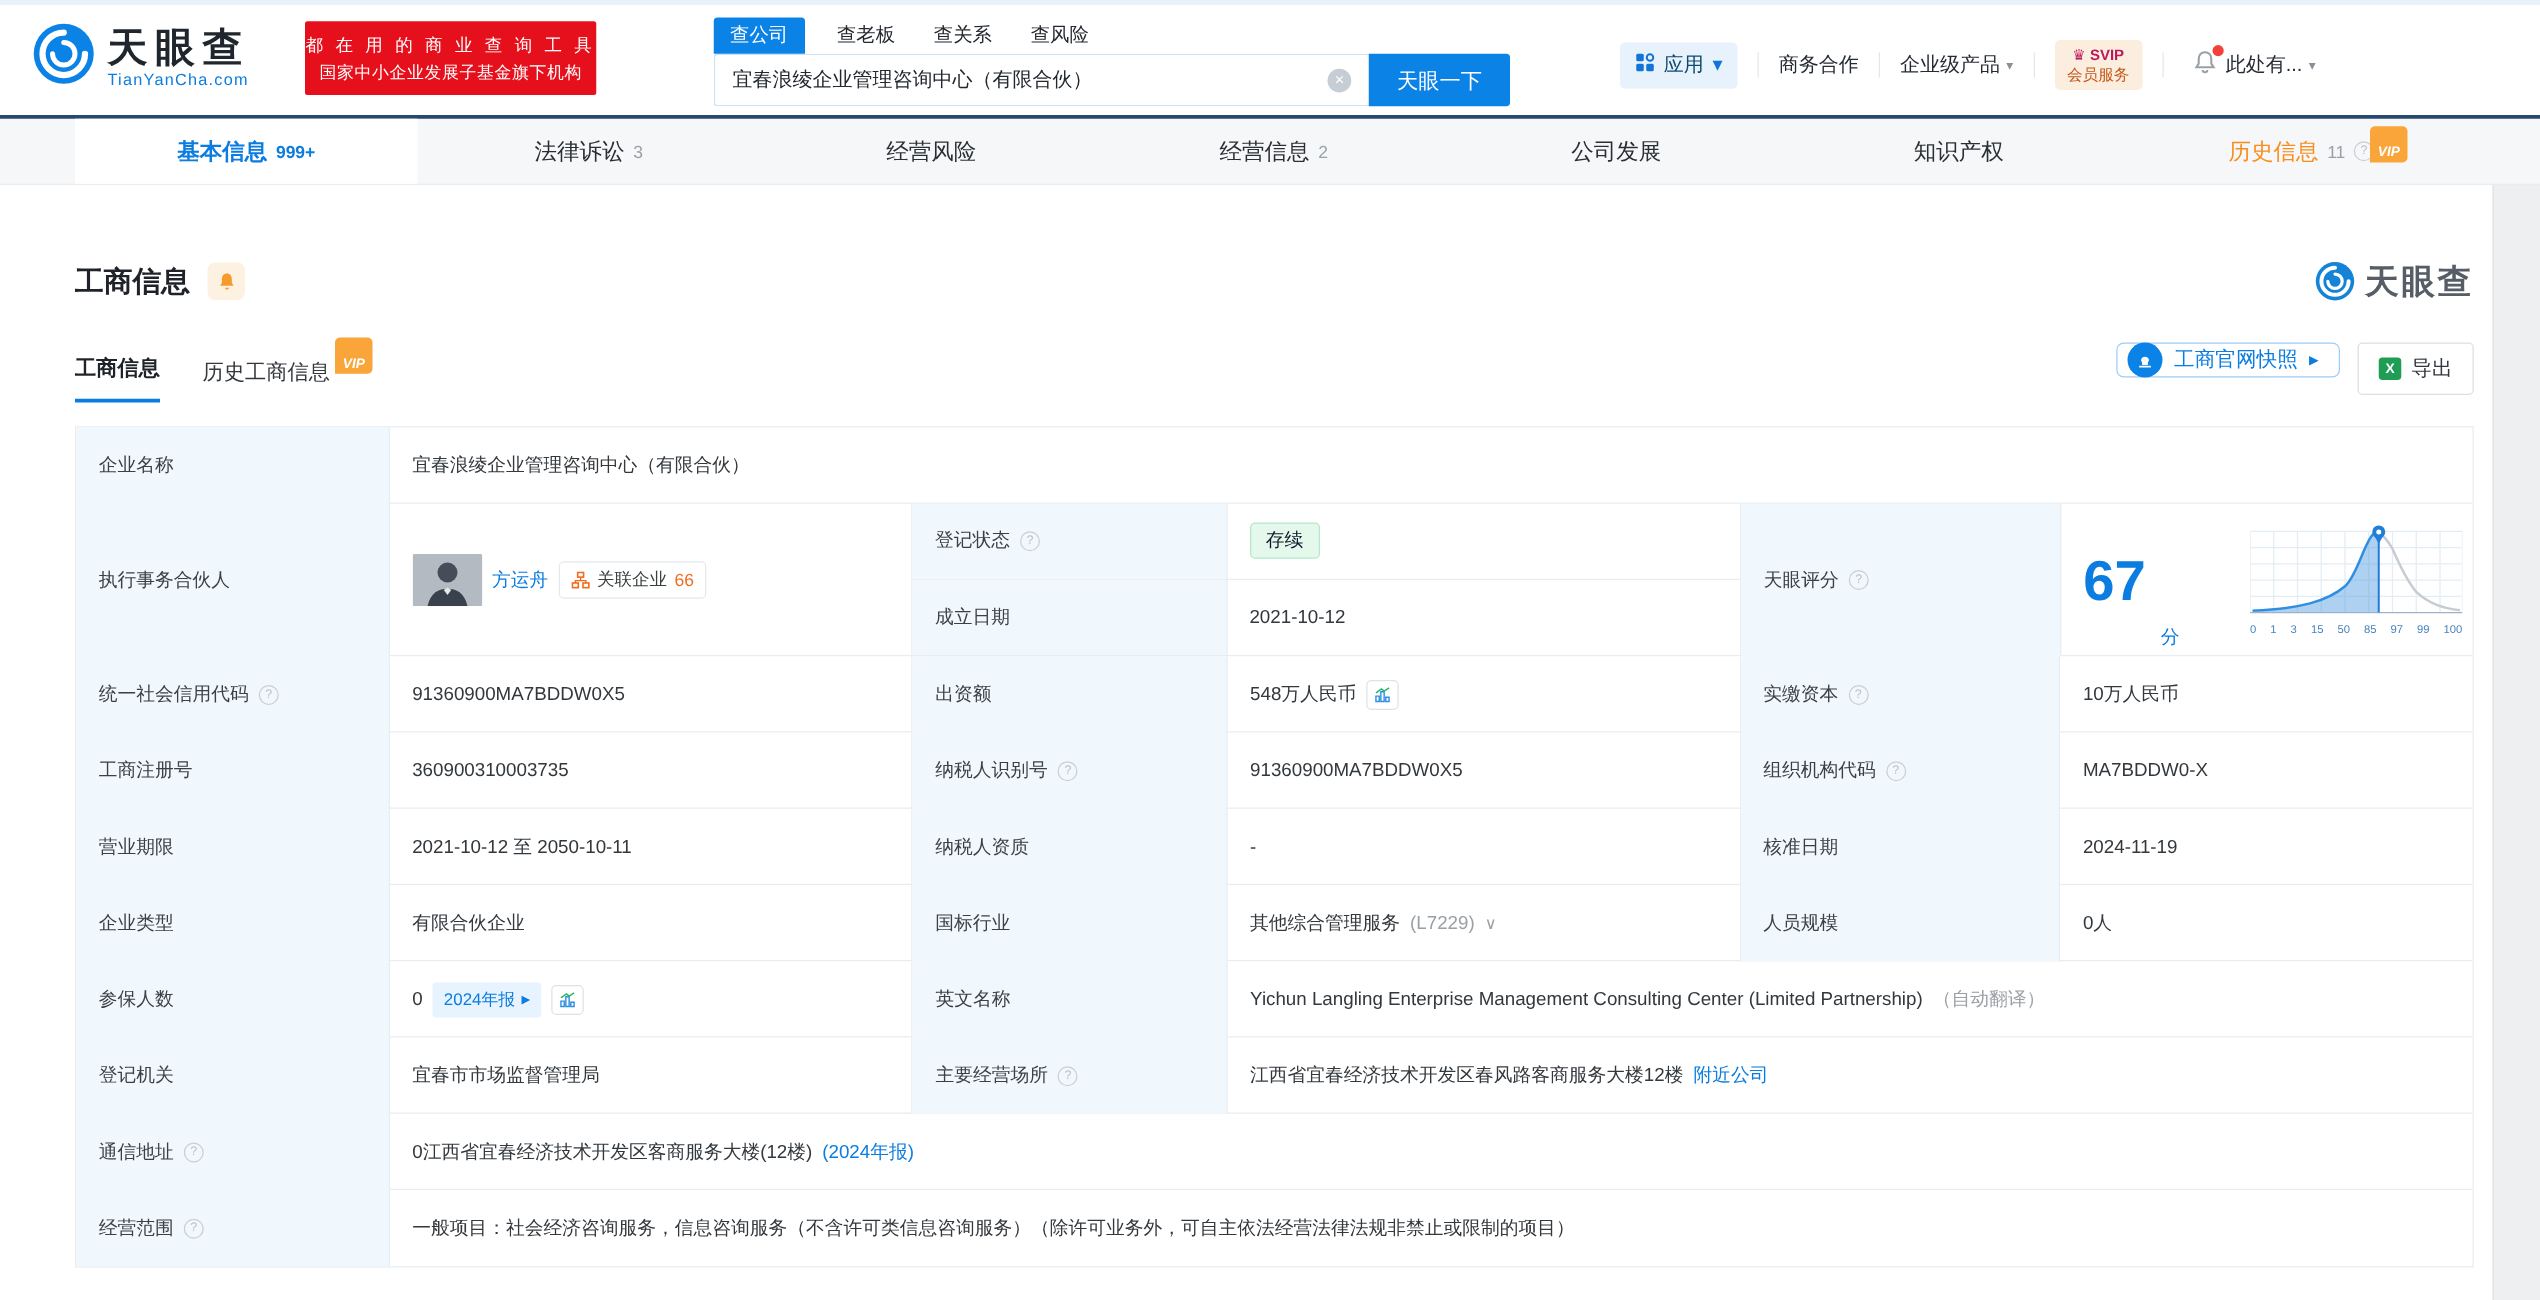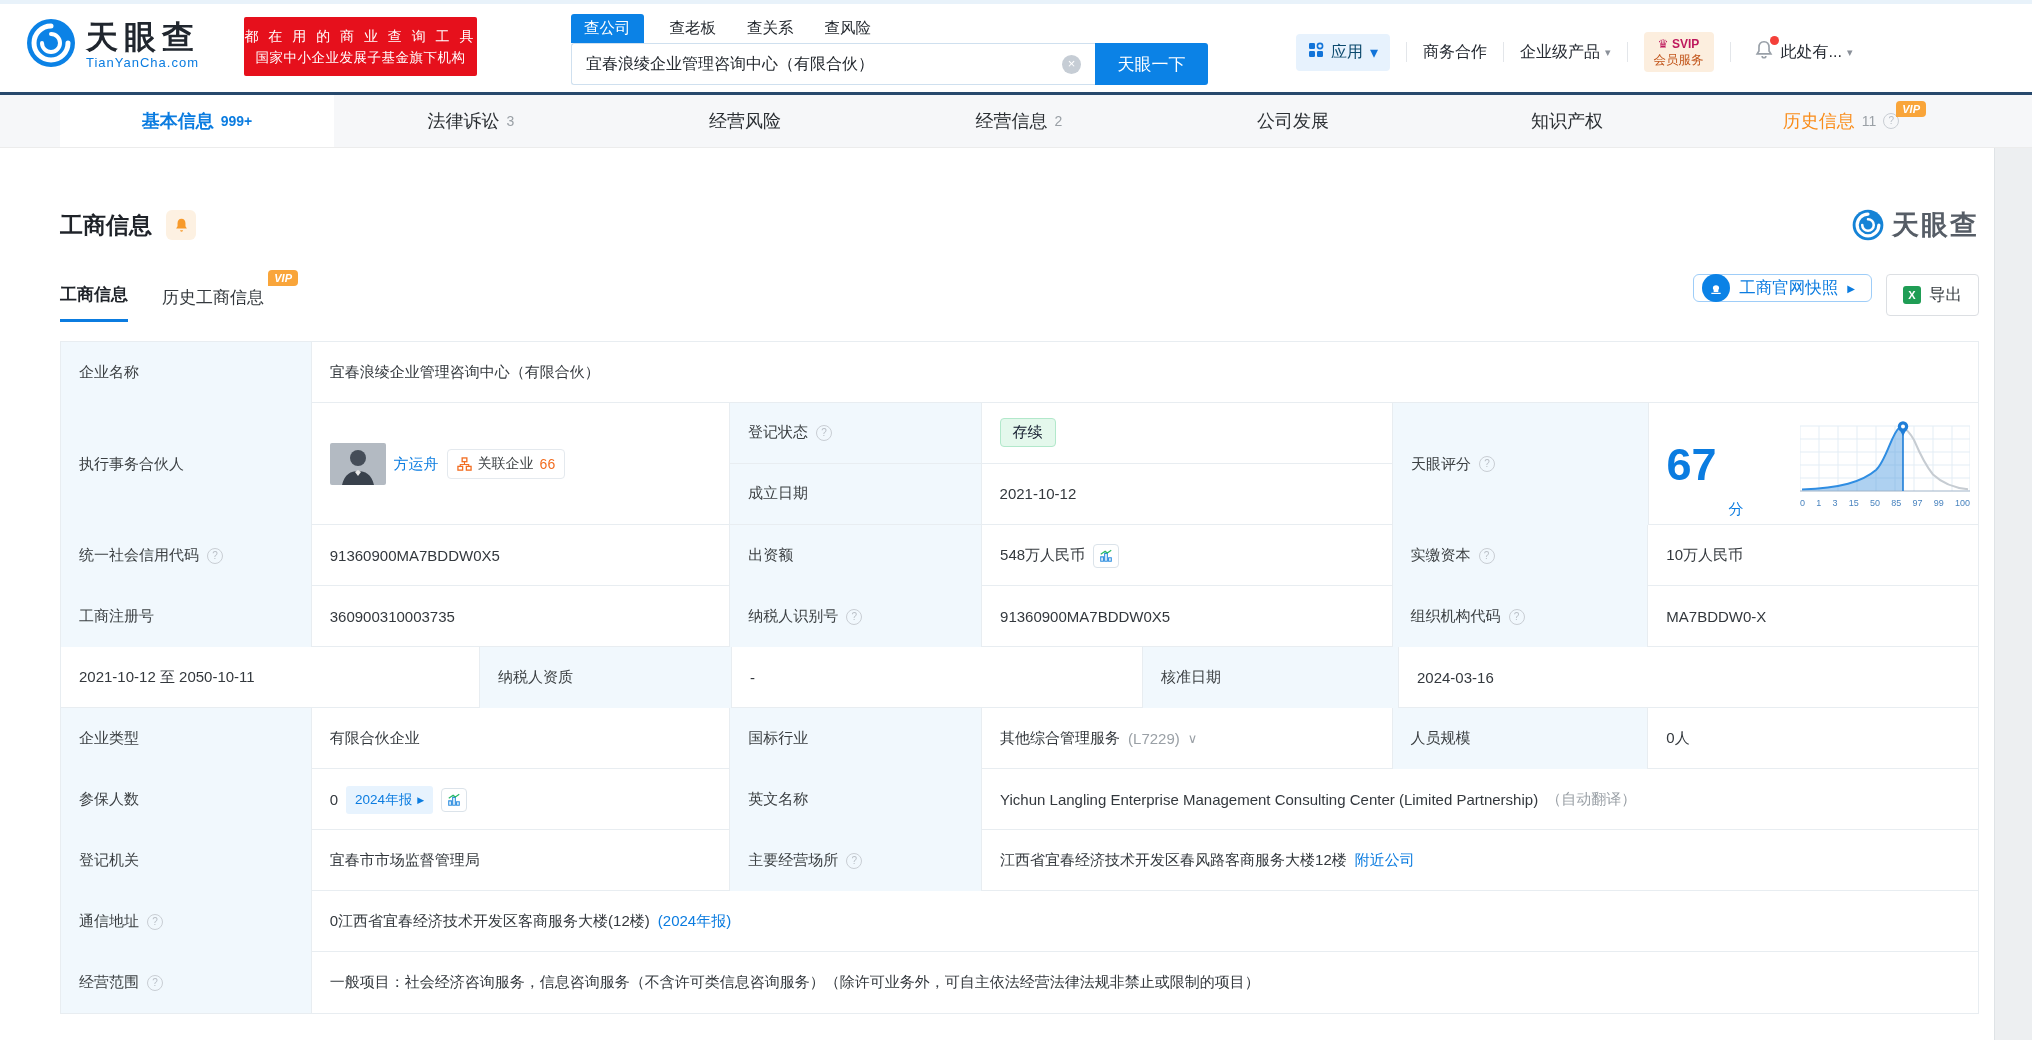--- a/index.html
+++ b/index.html
@@ -48,21 +48,21 @@
   .tabbar { position:absolute; left:0; top:92px; width:2032px; height:56px; background:#f6f7f9;
             border-top:3px solid #27496d; border-bottom:1px solid #ececec; }
   .tabbar-inner { margin-left:60px; width:1919px; height:100%; display:flex; }
   .m-tab { width:274px; height:100%; display:flex; align-items:center; justify-content:center; gap:7px;
            font-size:18px; color:#2b2f33; cursor:pointer; }
   .m-tab .badge { font-size:14px; color:#9aa0a6; }
   .m-tab.active { background:#fff; color:#0b7ce0; font-weight:600; }
   .m-tab.active .badge { color:#0b7ce0; }
   .m-tab.vip-tab { color:#f98d1c; position:relative; }
   .vip-badge { position:absolute; background:#f9a53a; color:#fff; font-size:11px; font-weight:700; font-style:italic;
-               padding:2px 6px 2px; border-radius:4px 4px 4px 0; }
+               padding:15px 6px 2px; border-radius:4px 4px 4px 0; }
   .m-tab .vip-badge { top:6px; right:52px; }
   .help { display:inline-block; width:16px; height:16px; border:1px solid #c9ced4; border-radius:50%;
           color:#b9bfc6; font-size:10px; line-height:14px; text-align:center; cursor:pointer; flex:0 0 auto; }
 
   
   .rightstrip { position:absolute; left:1994px; top:148px; width:38px; height:892px; background:#edeff1; border-left:1px solid #dfe3e6; }
   .main { position:absolute; left:60px; top:148px; width:1919px; }
   .title-row { margin-top:58px; display:flex; justify-content:space-between; align-items:center; height:38px; }
   .title-left { display:flex; align-items:center; gap:14px; }
   .page-title { font-size:23px; font-weight:700; color:#1f2329; }
@@ -435,34 +435,37 @@
         <div class="td label c5 h61">
           <span>组织机构代码</span>
           <span class="help">?</span>
         </div>
         <div class="td c6 h61">
             <span>MA7BDDW0-X</span>
           </div>
       </div>
 
       <div class="tr h61">
+        <div class="td label c1 h61">
+            <span>营业期限</span>
+          </div>
         <div class="td c2 h61">
             <span>2021-10-12 至 2050-10-11</span>
           </div>
         <div class="td label c3 h61">
             <span>纳税人资质</span>
           </div>
         <div class="td c4 h61">
             <span>-</span>
           </div>
         <div class="td label c5 h61">
             <span>核准日期</span>
           </div>
         <div class="td c6 h61">
-            <span>2024-03-16</span>
+            <span>2024-11-19</span>
           </div>
       </div>
 
       <div class="tr h61">
         <div class="td label c1 h61">
             <span>企业类型</span>
           </div>
         <div class="td c2 h61">
             <span>有限合伙企业</span>
           </div>

